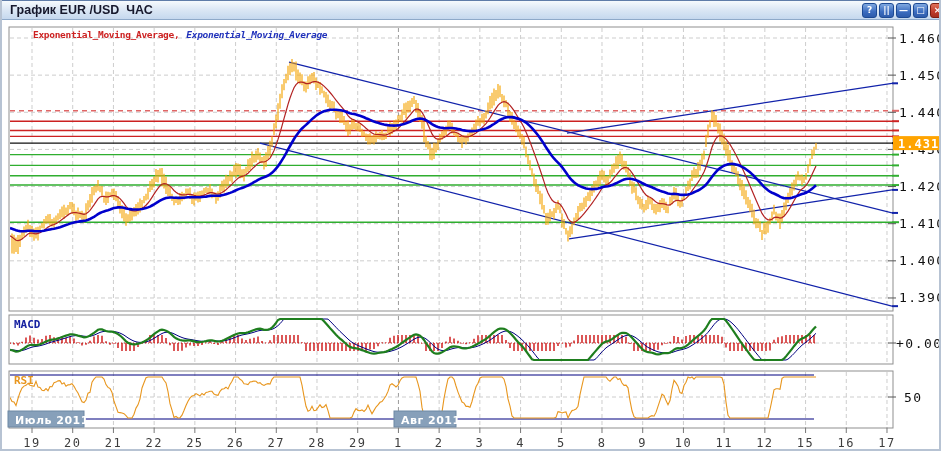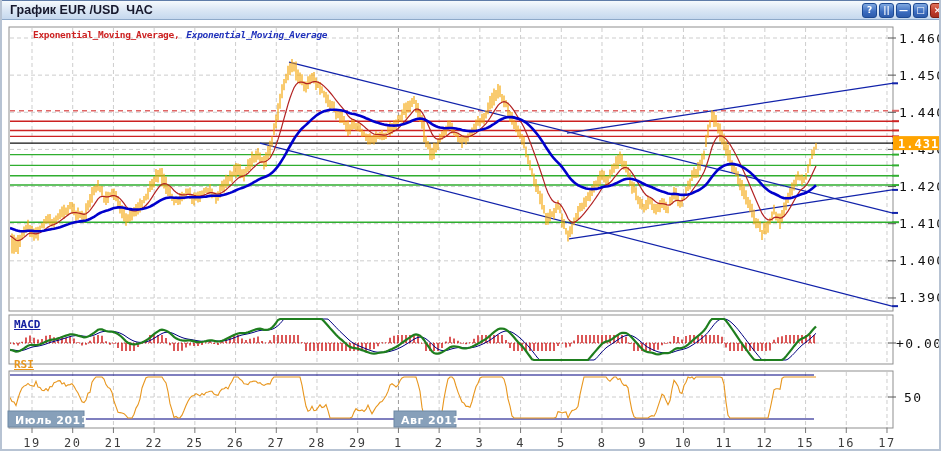--- a/index.html
+++ b/index.html
@@ -12,21 +12,21 @@
   .title{position:absolute;left:8px;top:2px;font-size:12.5px;font-weight:bold;color:#16182c;white-space:pre;text-align:right;}
   .winbtns{position:absolute;right:-6px;top:2px;display:flex;gap:2px;z-index:6;}
   .wbtn{width:15px;height:15px;border-radius:3px;border:1px solid #1d4a94;box-sizing:border-box;
     background:linear-gradient(#7fa8e0,#3b6cbf 60%,#2f5cab);color:#fff;font:bold 9px "DejaVu Sans",sans-serif;
     text-align:center;line-height:12px;cursor:default;}
   .wbtn.close{background:linear-gradient(#e0725a,#bf3b2b 60%,#a52f20);border-color:#7e1d10;}
   svg{position:absolute;left:0;top:0;}
   .lgd{position:absolute;top:29px;left:31px;font:bold 9.5px "DejaVu Sans Mono",monospace;
     letter-spacing:-0.3px;white-space:pre;z-index:3;}
   .lgd span{margin-right:7px;}
-  .plbl{position:absolute;z-index:3;font:bold 11px "DejaVu Sans Mono",monospace;text-decoration:underline;}
+  .plbl{position:absolute;z-index:3;font:bold 11px "DejaVu Sans Mono",monospace;}
   .axlbl{font:13px "DejaVu Sans Mono",monospace;letter-spacing:1.5px;fill:#101010;}
   .datlbl{font:12px "DejaVu Sans Mono",monospace;letter-spacing:1.5px;fill:#3d3d3d;}
   .moblbl{font:bold 11px "DejaVu Sans",sans-serif;letter-spacing:0.5px;fill:#ffffff;}
   .tag{font:bold 12px "DejaVu Sans Mono",monospace;letter-spacing:1px;fill:#ffffff;}
 </style>
 </head>
 <body>
 
 <div class="window">
   <div class="titlebar">
@@ -236,14 +236,14 @@
       <line x1="884.9939999999999" y1="427.5" x2="884.9939999999999" y2="433" stroke="#777"></line>
       <text x="884.9939999999999" y="447" class="datlbl" text-anchor="middle">17</text>
       <rect x="6" y="411" width="76" height="16" fill="#87A0BA" stroke="#6d87a3"></rect>
       <text x="13" y="423.5" class="moblbl">Июль 2011</text>
       <rect x="392" y="411" width="62" height="16" fill="#87A0BA" stroke="#6d87a3"></rect>
       <text x="399" y="423.5" class="moblbl">Авг 2011</text>
     </svg>
 
   <div class="lgd"><span style="color: rgb(204, 34, 34);">Exponential_Moving_Average,</span><span style="color: rgb(34, 51, 187); font-style: italic;">Exponential_Moving_Average</span></div>
   <span class="plbl" style="left:12px;top:318px;color:#1520A0;">MACD</span>
-  <span class="plbl" style="left:12px;top:358px;color:#E8961E;">RSI</span>
+  <span class="plbl" style="left:12px;top:374px;color:#E8961E;">RSI</span>
 </div>
 
 </body></html>

